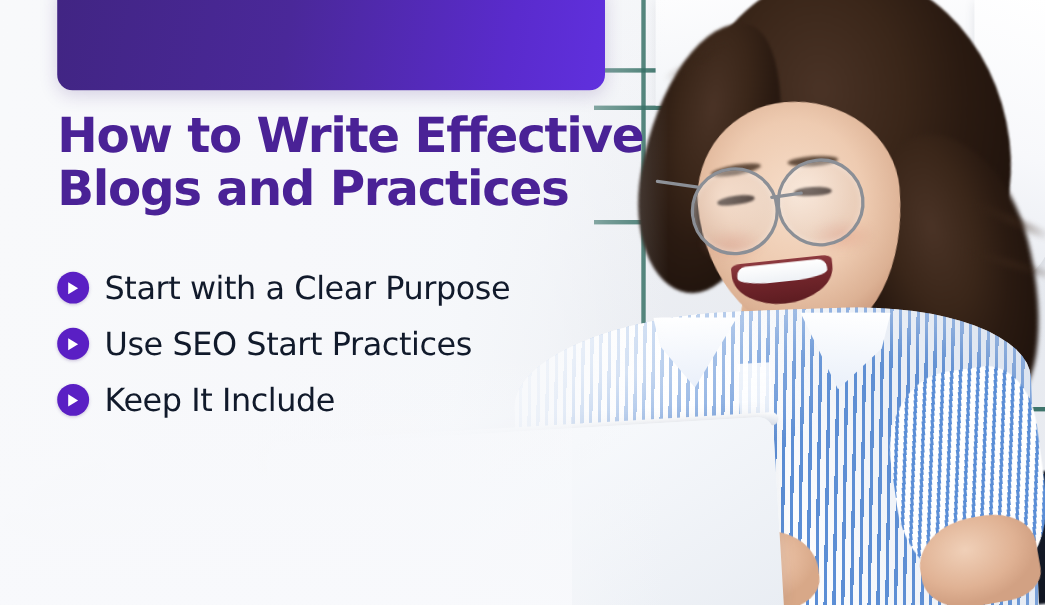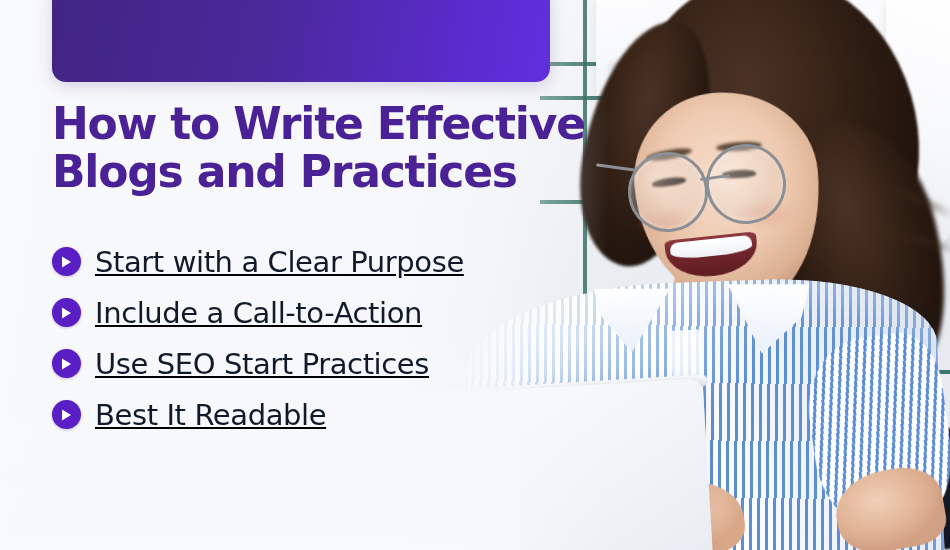--- a/index.html
+++ b/index.html
@@ -360,21 +360,20 @@
     letter-spacing: -1.2px;
   }
   #headline .line { display: block; white-space: nowrap; }
 
   #bullet-list {
     position: absolute;
     left: 52px; top: 236px;
     margin: 0;
     padding: 0;
     list-style: none;
-    text-decoration: underline;
   }
   .bullet-item {
     display: flex;
     align-items: center;
     height: 51px;
     gap: 14px;
   }
   .bullet-icon {
     flex: 0 0 auto;
     width: 29px; height: 29px;
@@ -494,34 +493,26 @@
             </svg>
         </span>
         <span class="bullet-label">Start with a Clear Purpose</span>
       </li>
       <li class="bullet-item">
         <span class="bullet-icon">
           <svg width="11" height="12" viewBox="0 0 11 12" aria-hidden="true">
               <polygon points="1,0.5 10,6 1,11.5" fill="#ffffff"></polygon>
             </svg>
         </span>
-        <span class="bullet-label">Include a Call-to-Action</span>
-      </li>
-      <li class="bullet-item">
-        <span class="bullet-icon">
-          <svg width="11" height="12" viewBox="0 0 11 12" aria-hidden="true">
-              <polygon points="1,0.5 10,6 1,11.5" fill="#ffffff"></polygon>
-            </svg>
-        </span>
         <span class="bullet-label">Use SEO Start Practices</span>
       </li>
       <li class="bullet-item">
         <span class="bullet-icon">
           <svg width="11" height="12" viewBox="0 0 11 12" aria-hidden="true">
               <polygon points="1,0.5 10,6 1,11.5" fill="#ffffff"></polygon>
             </svg>
         </span>
-        <span class="bullet-label">Best It Readable</span>
+        <span class="bullet-label">Keep It Include</span>
       </li>
     </ul>
 
   </div>
 </div>
 
 </body></html>

